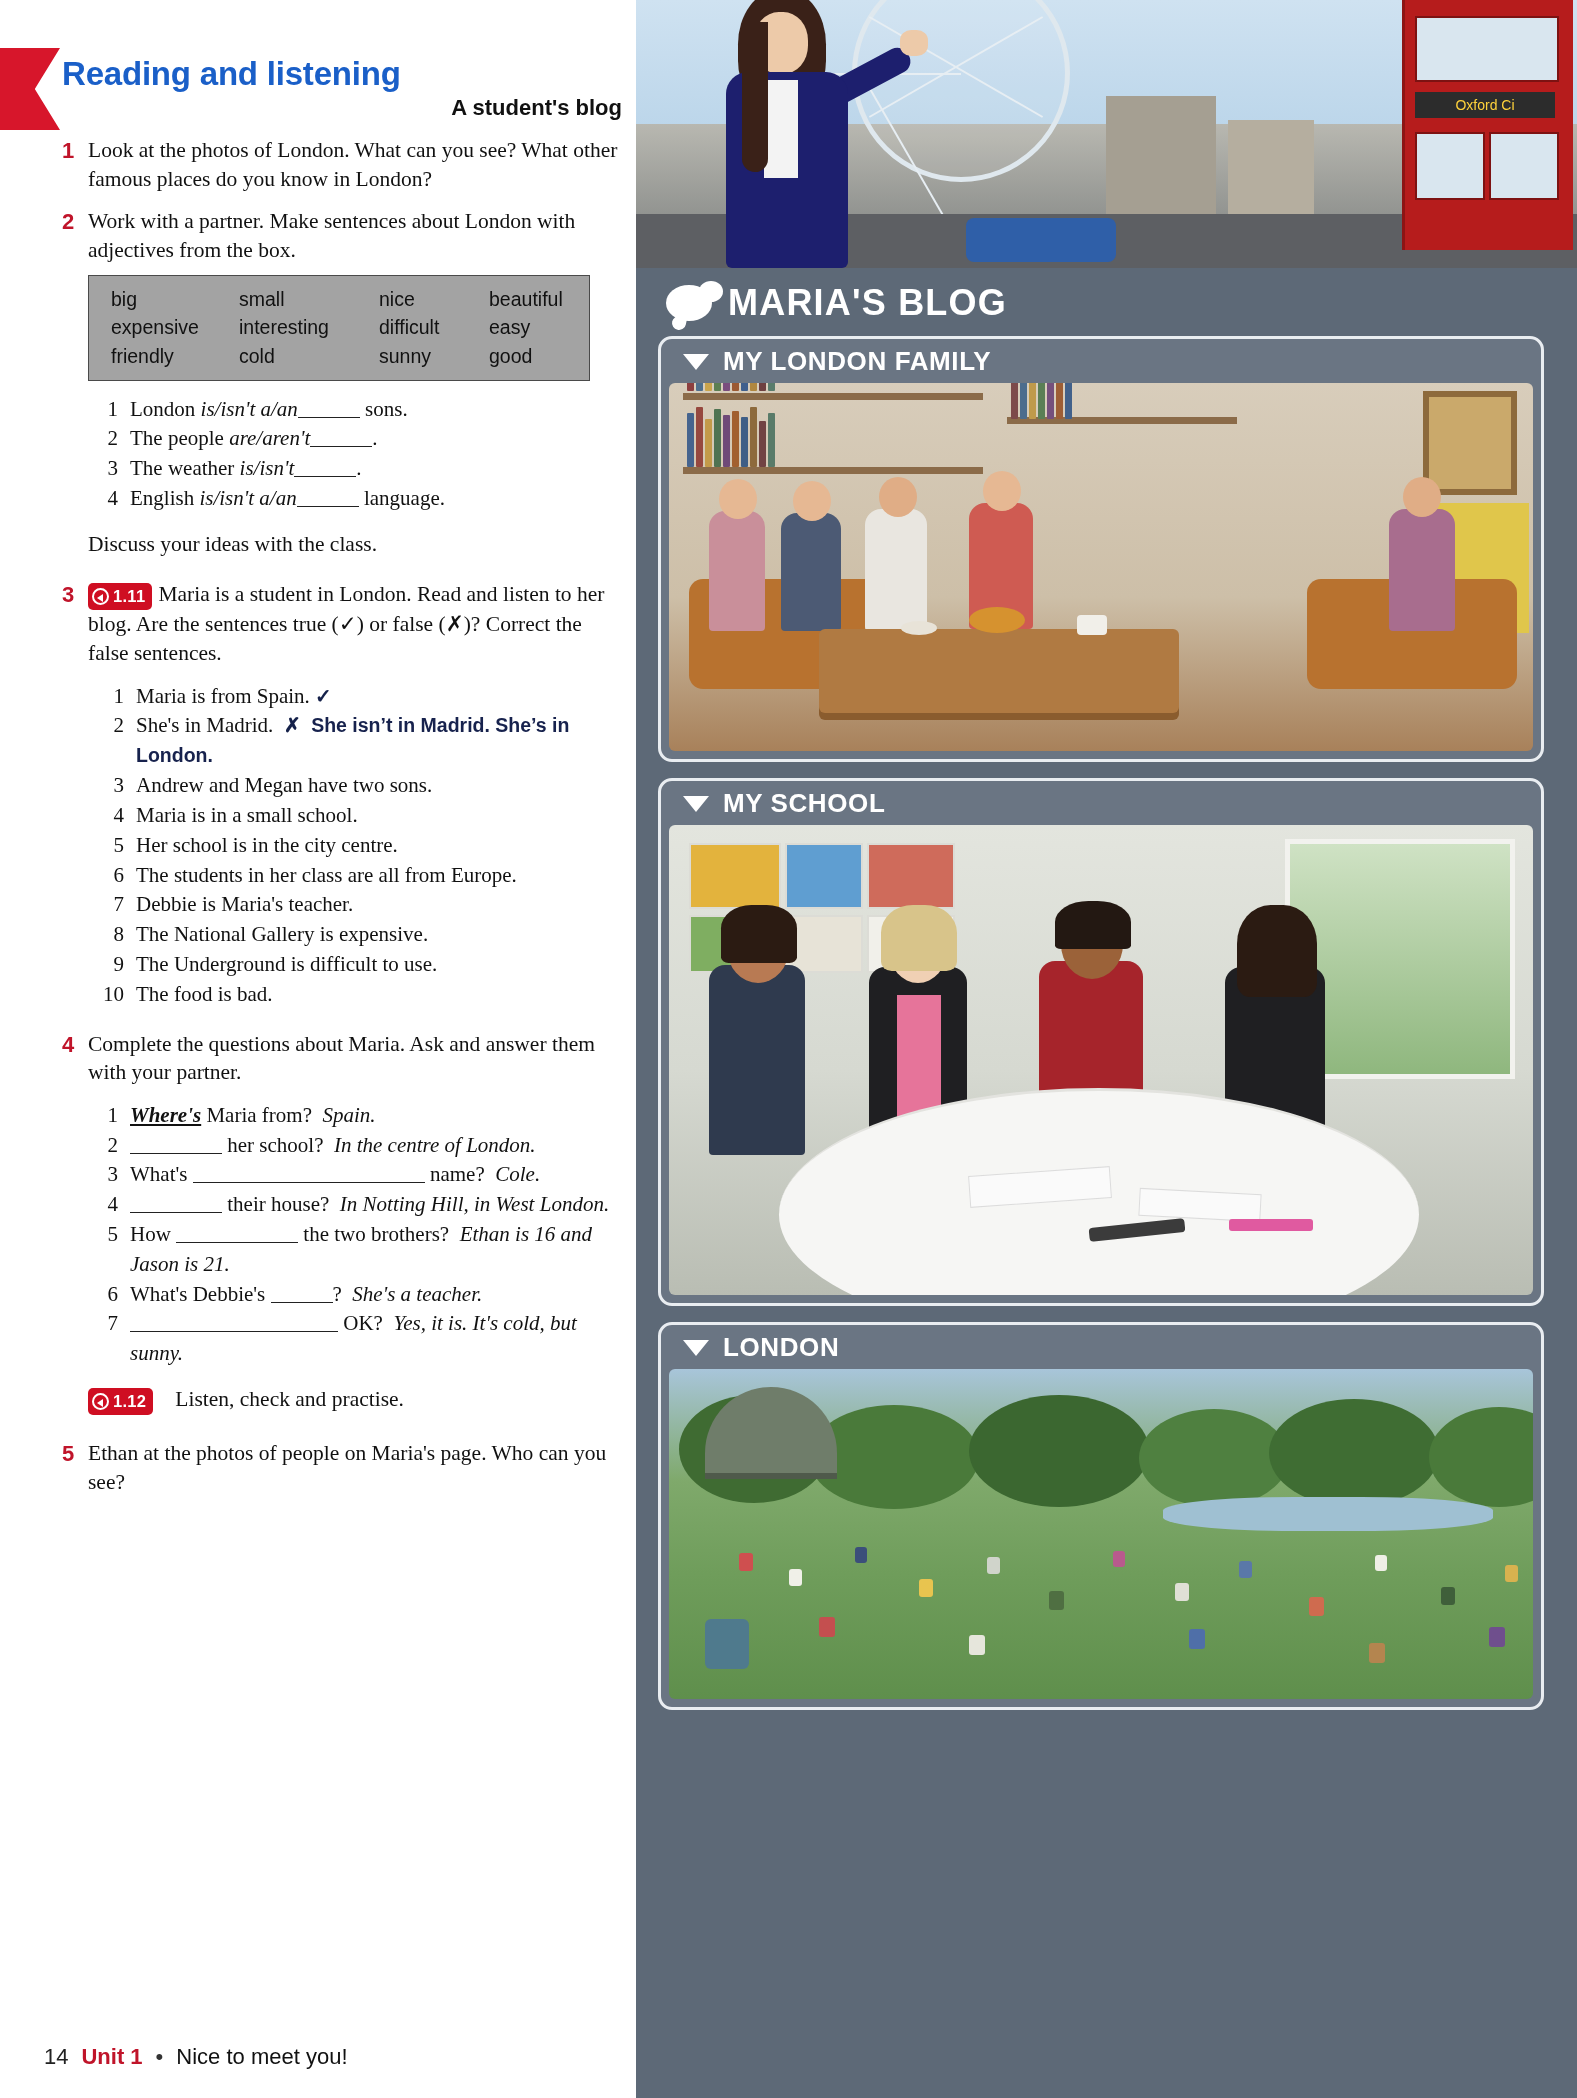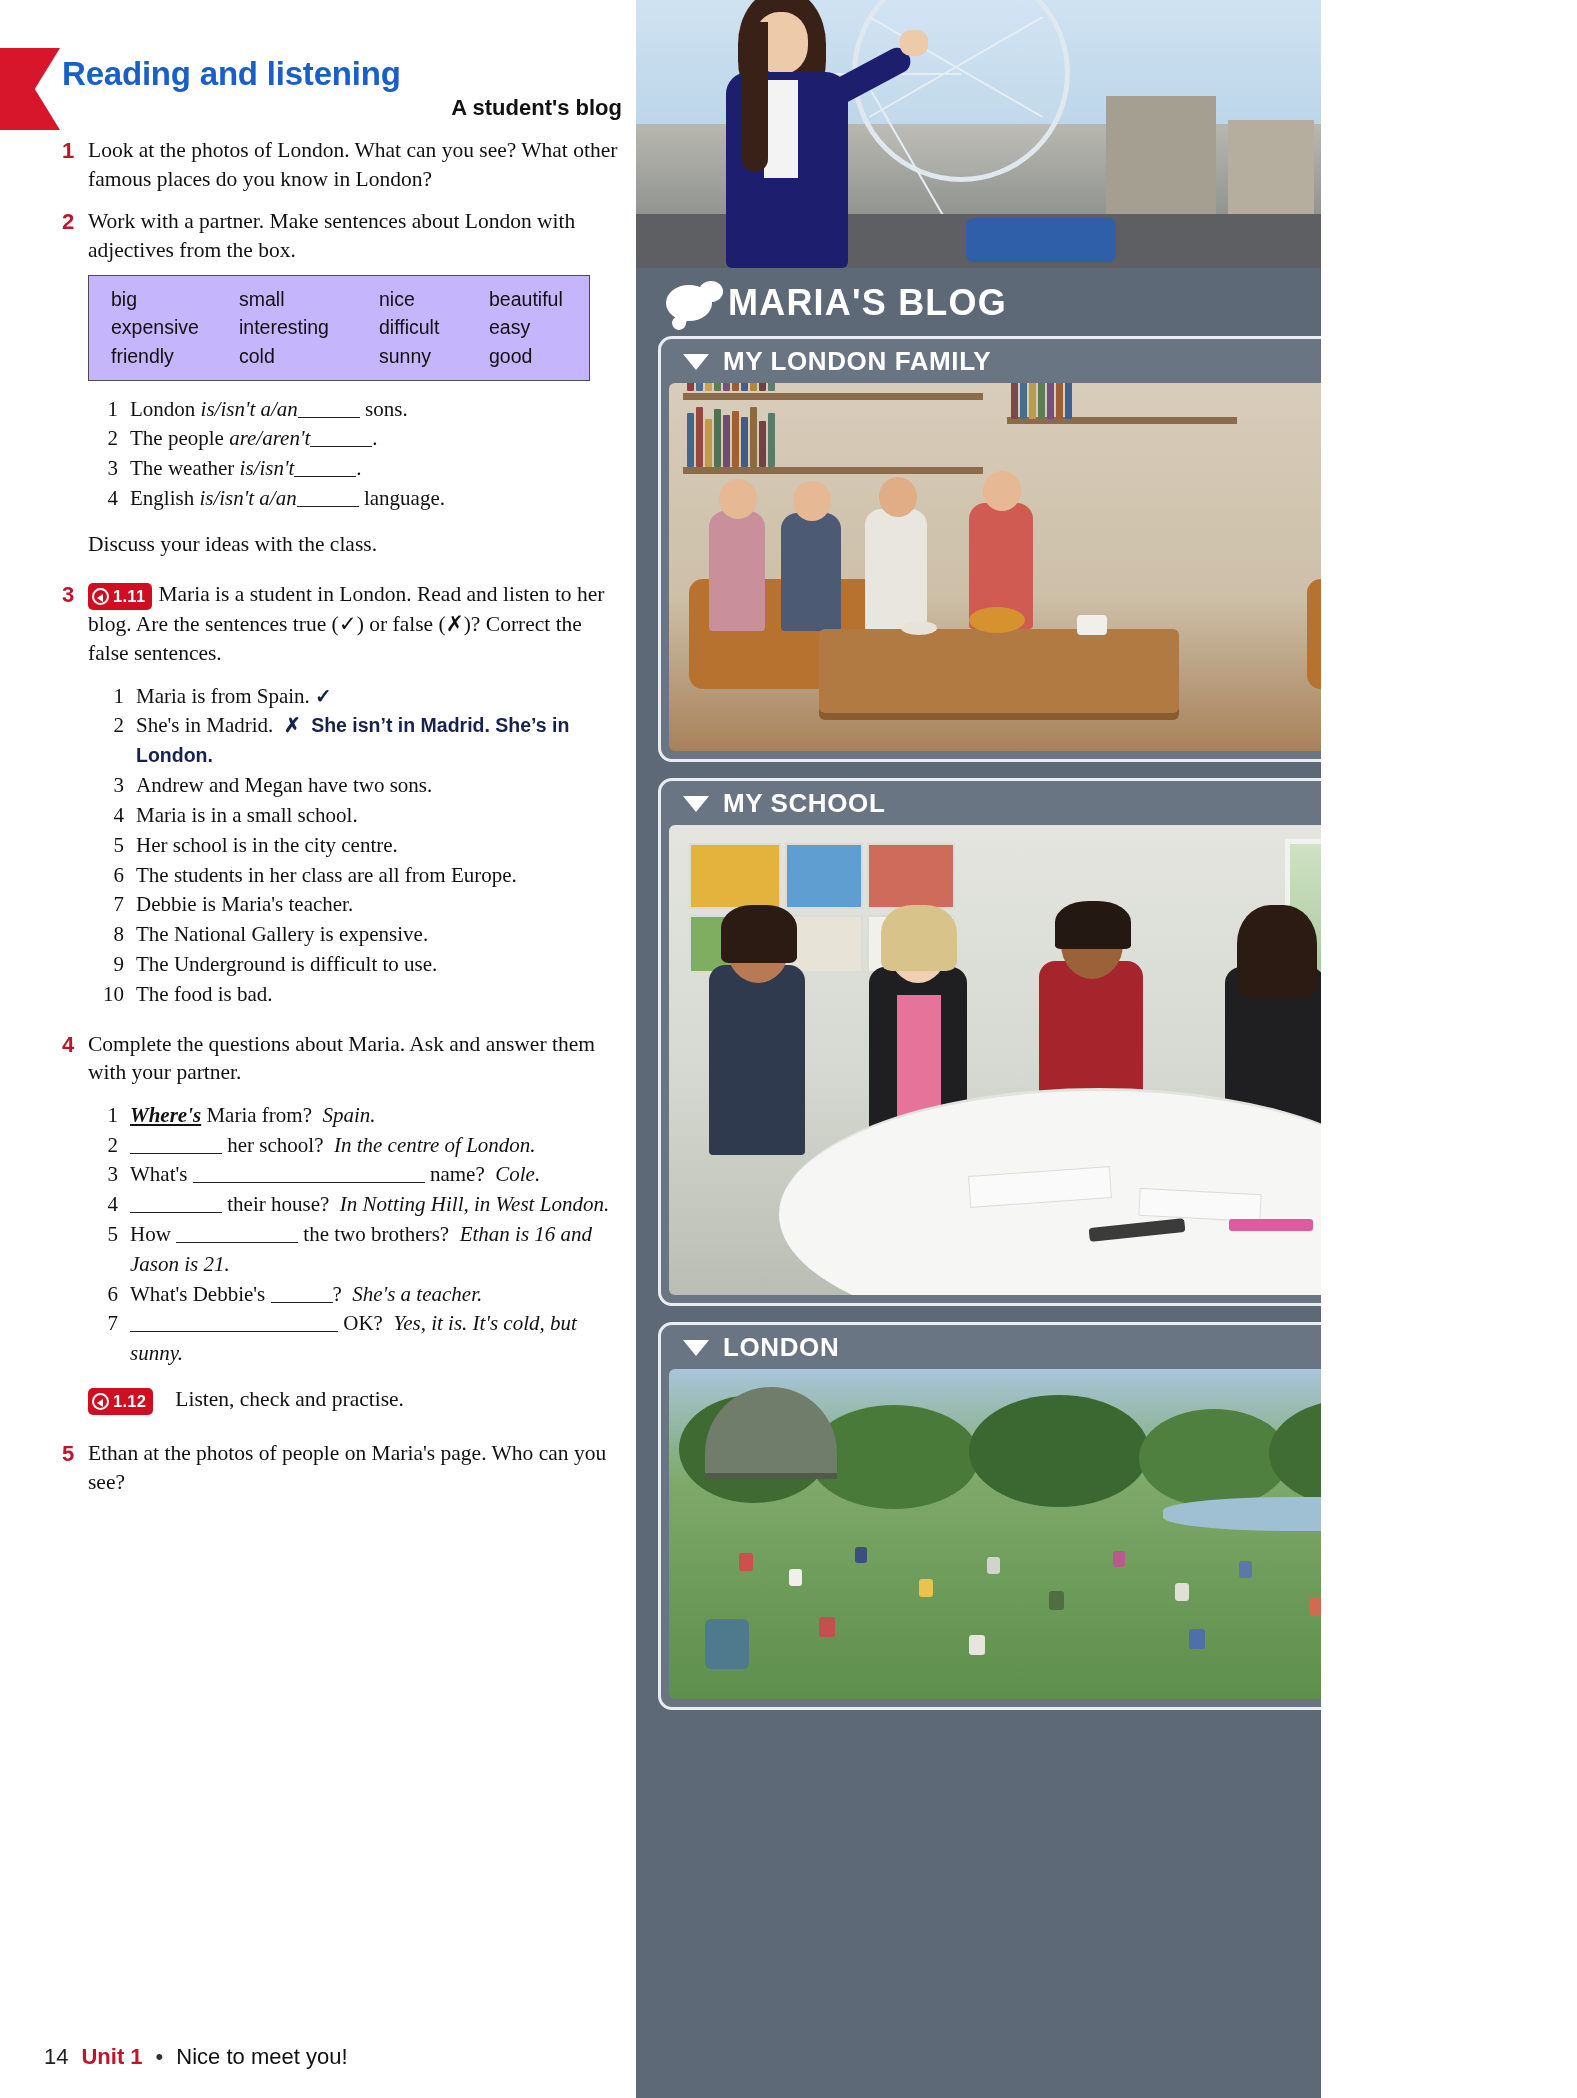--- a/index.html
+++ b/index.html
@@ -3,21 +3,21 @@
 <meta charset="utf-8">
 <style>
   html,body{margin:0;padding:0;}
   body{
     width:1577px;height:2098px;
     background:#ffffff;
     font-family:"Liberation Serif", serif;
     overflow:hidden;
     position:relative;
   }
-  .page{position:relative;width:1321px;height:2098px;overflow:hidden;}
+  .page{position:relative;width:1577px;height:2098px;overflow:hidden;}
 
   
   .corner-tab{
     position:absolute;left:0;top:48px;width:60px;height:82px;
     background:#d7162b;
     clip-path:polygon(0 0,100% 0,58% 50%,100% 100%,0 100%);
   }
 
   
   .left-col{
@@ -41,21 +41,21 @@
     width:26px;flex:0 0 26px;line-height:1.32;
   }
   .ex-body{flex:1;font-size:21.5px;line-height:1.33;color:#111;}
 
   
   .adj-box{
     border:1.4px solid #4a4a4a;
     margin:10px 0 4px 0;
     padding:9px 0 9px 0;
     width:500px;
-    background:#c4b5fd;
+    background:#a3a3a3;
   }
   .adj-row{display:flex;font-family:"Liberation Sans", sans-serif;font-size:19.5px;color:#111;line-height:1.47;}
   .adj-row span{display:block;}
   .adj-row span:nth-child(1){width:128px;padding-left:22px;}
   .adj-row span:nth-child(2){width:140px;}
   .adj-row span:nth-child(3){width:110px;}
   .adj-row span:nth-child(4){width:auto;}
 
   
   .sub-list{margin:14px 0 0 0;padding:0;list-style:none;}

